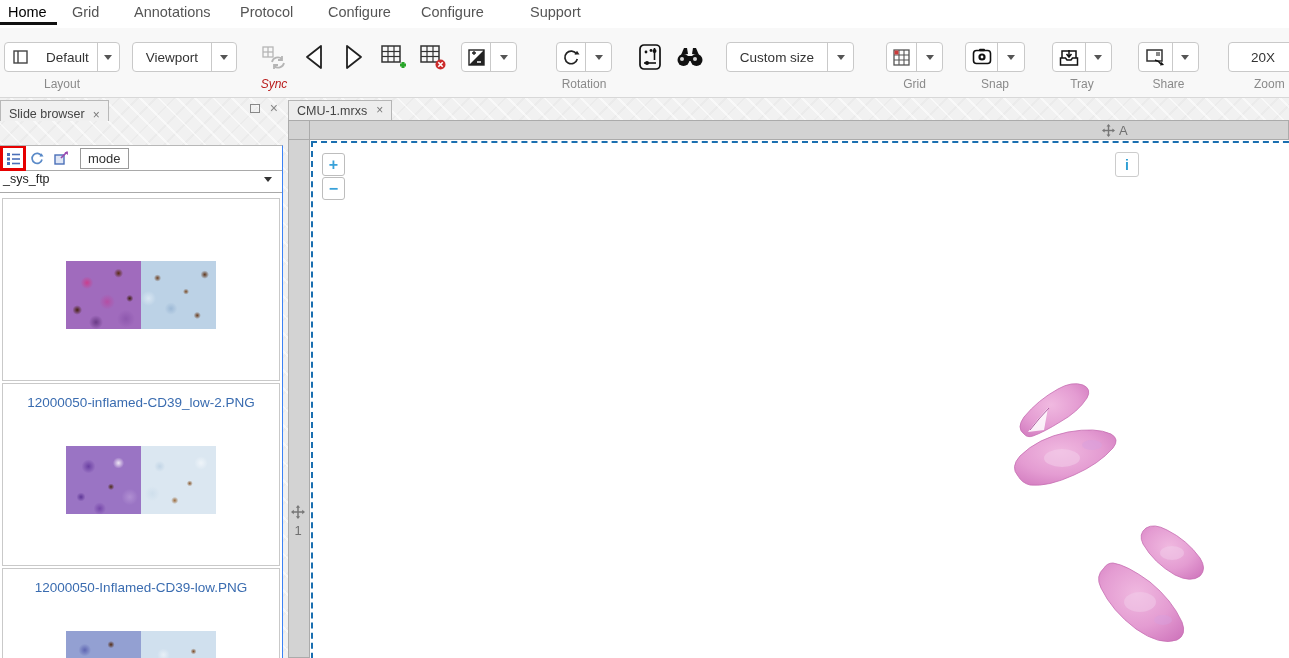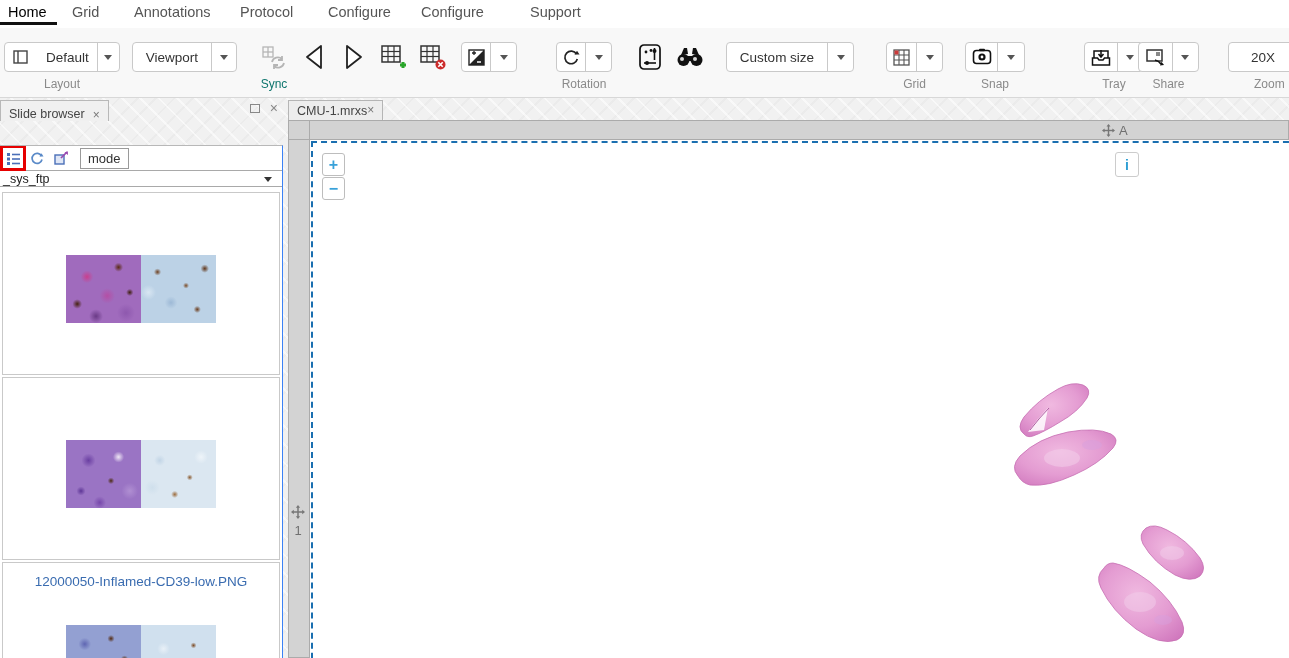--- a/index.html
+++ b/index.html
@@ -8,21 +8,21 @@
   
   .menubar { position:absolute; left:0; top:0; width:1289px; height:28px; background:#fff; z-index:30; }
   .menu-item { position:absolute; top:4px; font-size:14.5px; color:#555; cursor:pointer; white-space:nowrap; }
   .menu-item.active { color:#000; }
   .menu-item.active .underline { position:absolute; left:-8px; right:-10px; bottom:-5px; height:3px; background:#111; }
 
   
   .toolbar { position:absolute; left:0; top:28px; width:1289px; height:70px; background:#f8f8f8; border-bottom:1px solid #d8d8d8; z-index:25; }
   .tg { position:absolute; top:14px; text-align:center; }
   .tlabel { margin-top:5px; font-size:12px; color:#8a8a8a; text-align:center; white-space:nowrap; }
-  .tlabel.dim { color:#0f766e; }
+  .tlabel.dim { color:#b91c1c;font-style:italic; }
   .splitbtn { display:flex; height:30px; background:#fff; border:1px solid #c9c9c9; border-radius:4px; overflow:hidden; }
   .seg { display:flex; align-items:center; justify-content:center; height:100%; cursor:pointer; }
   .seg.main { padding:0 8px; font-size:13.5px; color:#333; gap:18px; }
   .seg.arrow { width:26px; border-left:1px solid #c9c9c9; }
   .caret { width:0; height:0; border-left:4px solid transparent; border-right:4px solid transparent; border-top:5px solid #555; }
   .flaticon { display:flex; align-items:center; justify-content:center; height:30px; cursor:pointer; }
 
   
   .workspace { position:absolute; left:0; top:98px; width:1289px; height:560px; background:#f1f1f1;
     background-image:
@@ -36,21 +36,21 @@
   .sb-tab .x { color:#777; font-size:12px; cursor:pointer; line-height:12px; }
   .sb-controls { position:absolute; right:5px; top:3px; display:flex; gap:10px; align-items:center; }
   .ctl-restore { width:10px; height:9px; border:1px solid #888; display:inline-block; cursor:pointer; }
   .ctl-close { color:#888; font-size:14px; line-height:10px; cursor:pointer; }
 
   .sb-body { position:absolute; left:0; top:121px; width:283px; height:537px; background:#fff; border-right:1px solid #3b82f6; border-top:1px solid #b8b8b8; overflow:hidden; z-index:9;margin-top:24px; }
   .sb-iconrow { position:relative; height:24px; display:flex; align-items:center; gap:6px; padding-left:4px; }
   .sb-iconbtn { width:18px; height:18px; display:flex; align-items:center; justify-content:center; cursor:pointer; }
   .hl-red { position:absolute; left:0px; top:-1px; width:26px; height:26px; border:3px solid #e60000; z-index:5; pointer-events:none; }
   .mode-btn { height:21px; padding:0 7px; background:#fff; border:1px solid #9a9a9a; font-size:13px; color:#333; cursor:pointer; margin-left:4px; }
-  .sb-dd { position:relative; height:17px; border-top:1px solid #a9a9a9; border-bottom:1px solid #a9a9a9; background:#fff; font-size:12.5px; color:#222; padding:1px 4px 0 3px; cursor:pointer; }
+  .sb-dd { position:relative; height:23px; border-top:1px solid #a9a9a9; border-bottom:1px solid #a9a9a9; background:#fff; font-size:12.5px; color:#222; padding:1px 4px 0 3px; cursor:pointer; }
   .sb-dd .caret { position:absolute; right:10px; top:6px; border-top-color:#333; }
 
   .slide-item { position:relative; margin:5px 2px 0 2px; height:183px; border:1px solid #c9c9c9; background:#fff; cursor:pointer; }
   .slide-item + .slide-item { margin-top:2px; }
   .slide-title { position:absolute; top:11px; left:0; right:0; text-align:center; font-size:13.5px; color:#3a6cb0; }
   .thumb { position:absolute; top:62px; left:50%; transform:translateX(-50%); width:150px; height:68px; display:flex; }
   .thumb div { width:75px; height:68px; }
 
   
   .t1L { background-color:#a06bbd; background-image:
@@ -90,21 +90,21 @@
     radial-gradient(circle 8px at 90% 80%, #aab4dd, transparent 70%);}
   .t3R { background-color:#d0e0ee; background-image:
     radial-gradient(circle 9px at 30% 35%, #e8f0f7, transparent 70%),
     radial-gradient(circle 5px at 70% 30%, #7c4a22, transparent 60%),
     radial-gradient(circle 8px at 55% 70%, #bcd0e4, transparent 70%),
     radial-gradient(circle 5px at 20% 75%, #8a5a30, transparent 60%),
     radial-gradient(circle 10px at 88% 72%, #e2ecf5, transparent 75%);}
 
   
   .viewer { position:absolute; left:288px; top:100px; width:1001px; height:558px; z-index:8; }
-  .v-tab { position:absolute; left:0; top:0; height:20px; padding:3px 8px 0 8px; background:#ededed; border:1px solid #b5b5b5; border-bottom:none; font-size:12.5px; color:#444; display:flex; cursor:pointer; }
+  .v-tab { position:absolute; left:0; top:0; height:20px; padding:3px 8px 0 8px; background:#ededed; border:1px solid #b5b5b5; border-bottom:none; font-size:12.5px; color:#444; display:flex; gap:9px; cursor:pointer; }
   .v-tab .x { color:#777; font-size:12px; line-height:12px; cursor:pointer; }
   .v-corner { position:absolute; left:0; top:20px; width:22px; height:20px; background:#d3d3d3; border:1px solid #ababab; }
   .v-colheader { position:absolute; left:22px; top:20px; width:979px; height:20px; background:#d3d3d3; border:1px solid #ababab; border-left:none; }
   .v-colheader .marker { position:absolute; left:792px; top:2px; display:flex; align-items:center; gap:4px; font-size:13px; color:#707070; }
   .v-rowheader { position:absolute; left:0; top:40px; width:22px; height:518px; background:#d3d3d3; border:1px solid #ababab; border-top:none; }
   .v-rowheader .marker { position:absolute; left:2px; top:365px; display:flex; flex-direction:column; align-items:center; gap:4px; font-size:13px; color:#707070; }
   .v-content { position:absolute; left:22px; top:40px; width:979px; height:518px; background:#fff; overflow:hidden; }
   .sel-frame { position:absolute; left:1px; top:1px; width:2000px; height:1200px; border-top:2px dashed #1a6fb0; border-left:2px dashed #1a6fb0; pointer-events:none; }
   .zbtn { position:absolute; left:12px; width:23px; height:23px; background:#fff; border:1px solid #bdbdbd; border-radius:3px; color:#38a1d9; font-size:16px; font-weight:bold; display:flex; align-items:center; justify-content:center; cursor:pointer; }
   .zbtn.zin { top:13px; } .zbtn.zout { top:37px; }
@@ -309,21 +309,21 @@
             <circle cx="10" cy="9" r="1.4" fill="#fff"></circle>
         </svg>
       </div>
       <div class="seg arrow" style="width:27px">
           <span class="caret"></span>
         </div>
     </div>
     <div class="tlabel">Snap</div>
   </div>
 
-  <div class="tg" style="left:1084px;width:60px">
+  <div class="tg" style="left:1052px;width:60px">
     <div class="splitbtn">
       <div class="seg main" style="width:33px;padding:0">
         <svg width="20" height="19" viewBox="0 0 20 19">
           <path d="M3 10 V3 h14 v7" fill="none" stroke="#111" stroke-width="1.5"></path>
           <path d="M1.5 10 h5 l1.5 2 h4 l1.5-2 h5 v7 h-17 z" fill="none" stroke="#111" stroke-width="1.5"></path>
           <path d="M10 2 v6 M7.5 6 l2.5 3 2.5-3" fill="none" stroke="#111" stroke-width="1.5"></path>
         </svg>
       </div>
       <div class="seg arrow" style="width:27px">
           <span class="caret"></span>
@@ -407,20 +407,21 @@
   </div>
 
   <div class="slide-item">
     <div class="thumb">
         <div class="t1L"></div>
         <div class="t1R"></div>
       </div>
   </div>
 
   <div class="slide-item">
+    <div class="slide-title">12000050-inflamed-CD39_low-2.PNG</div>
     <div class="thumb">
         <div class="t2L"></div>
         <div class="t2R"></div>
       </div>
   </div>
 
   <div class="slide-item">
     <div class="slide-title">12000050-Inflamed-CD39-low.PNG</div>
     <div class="thumb">
         <div class="t3L"></div>

